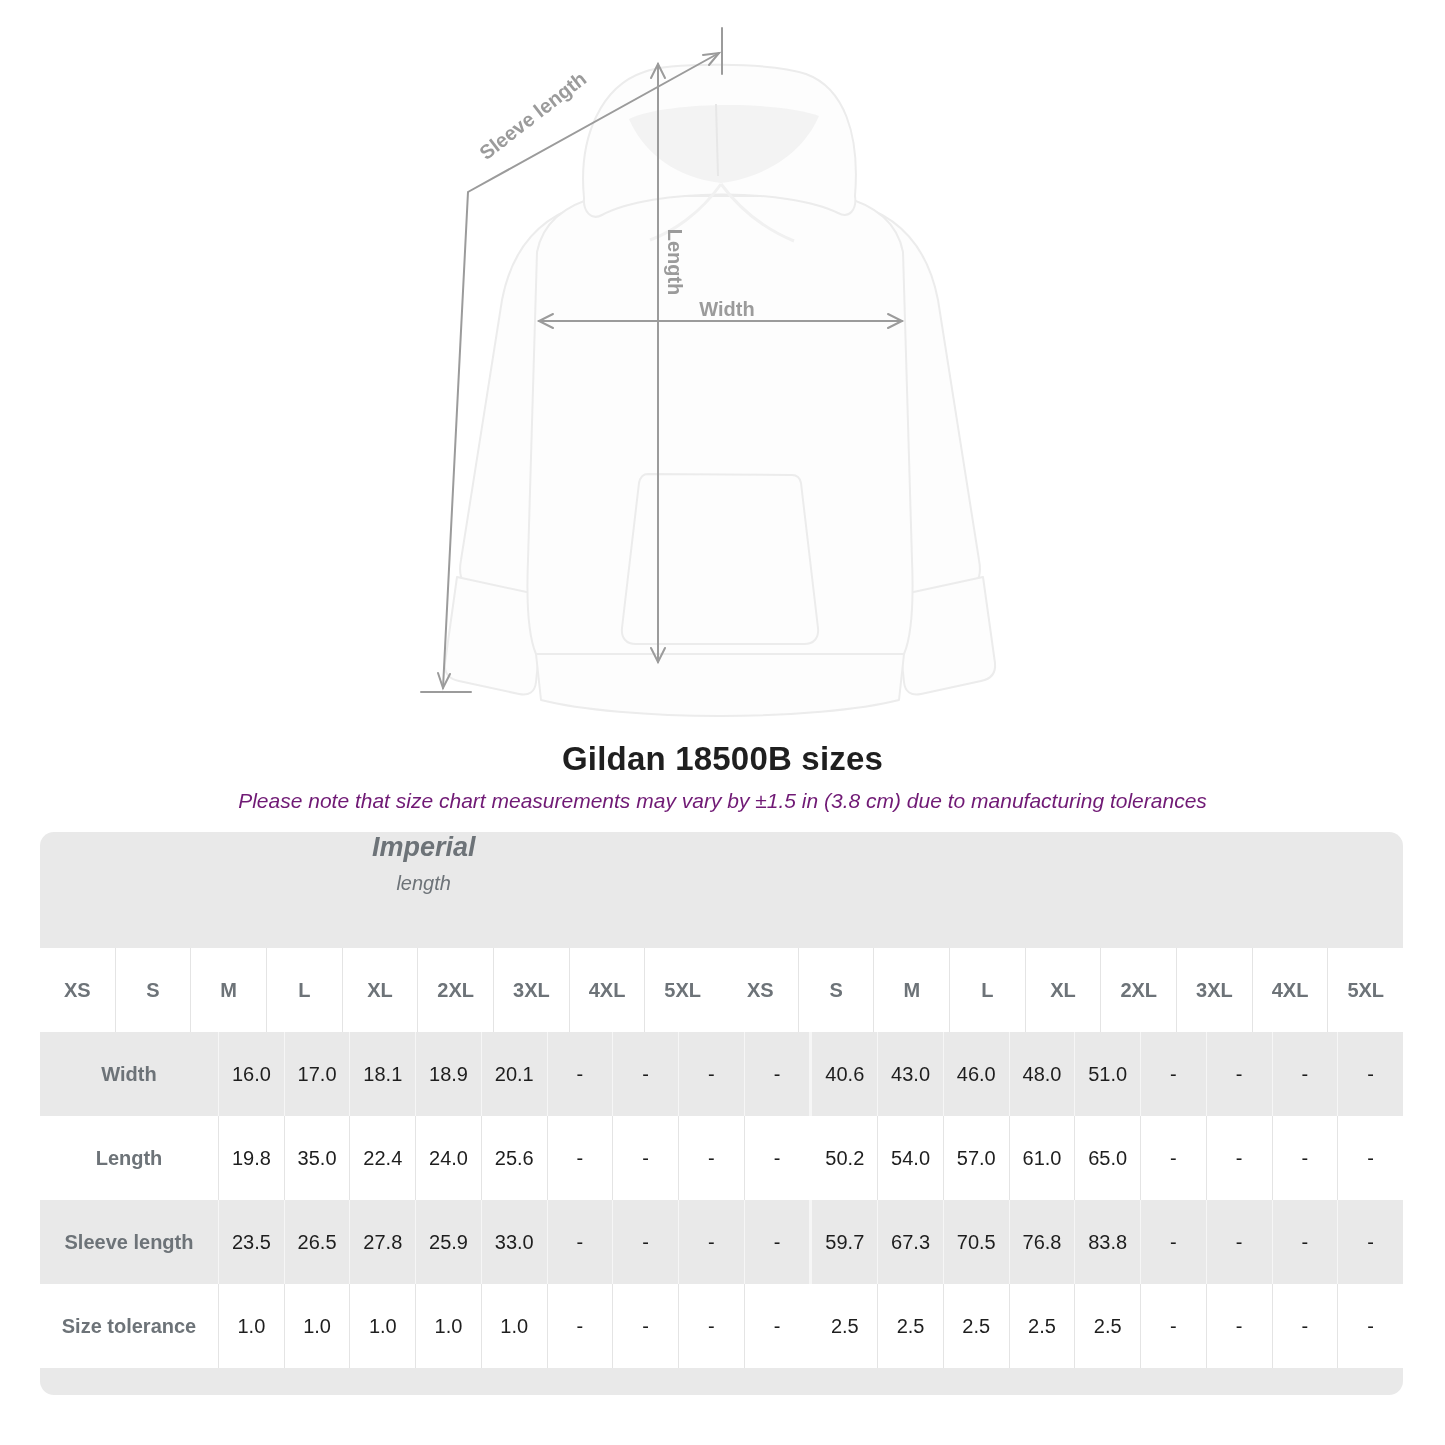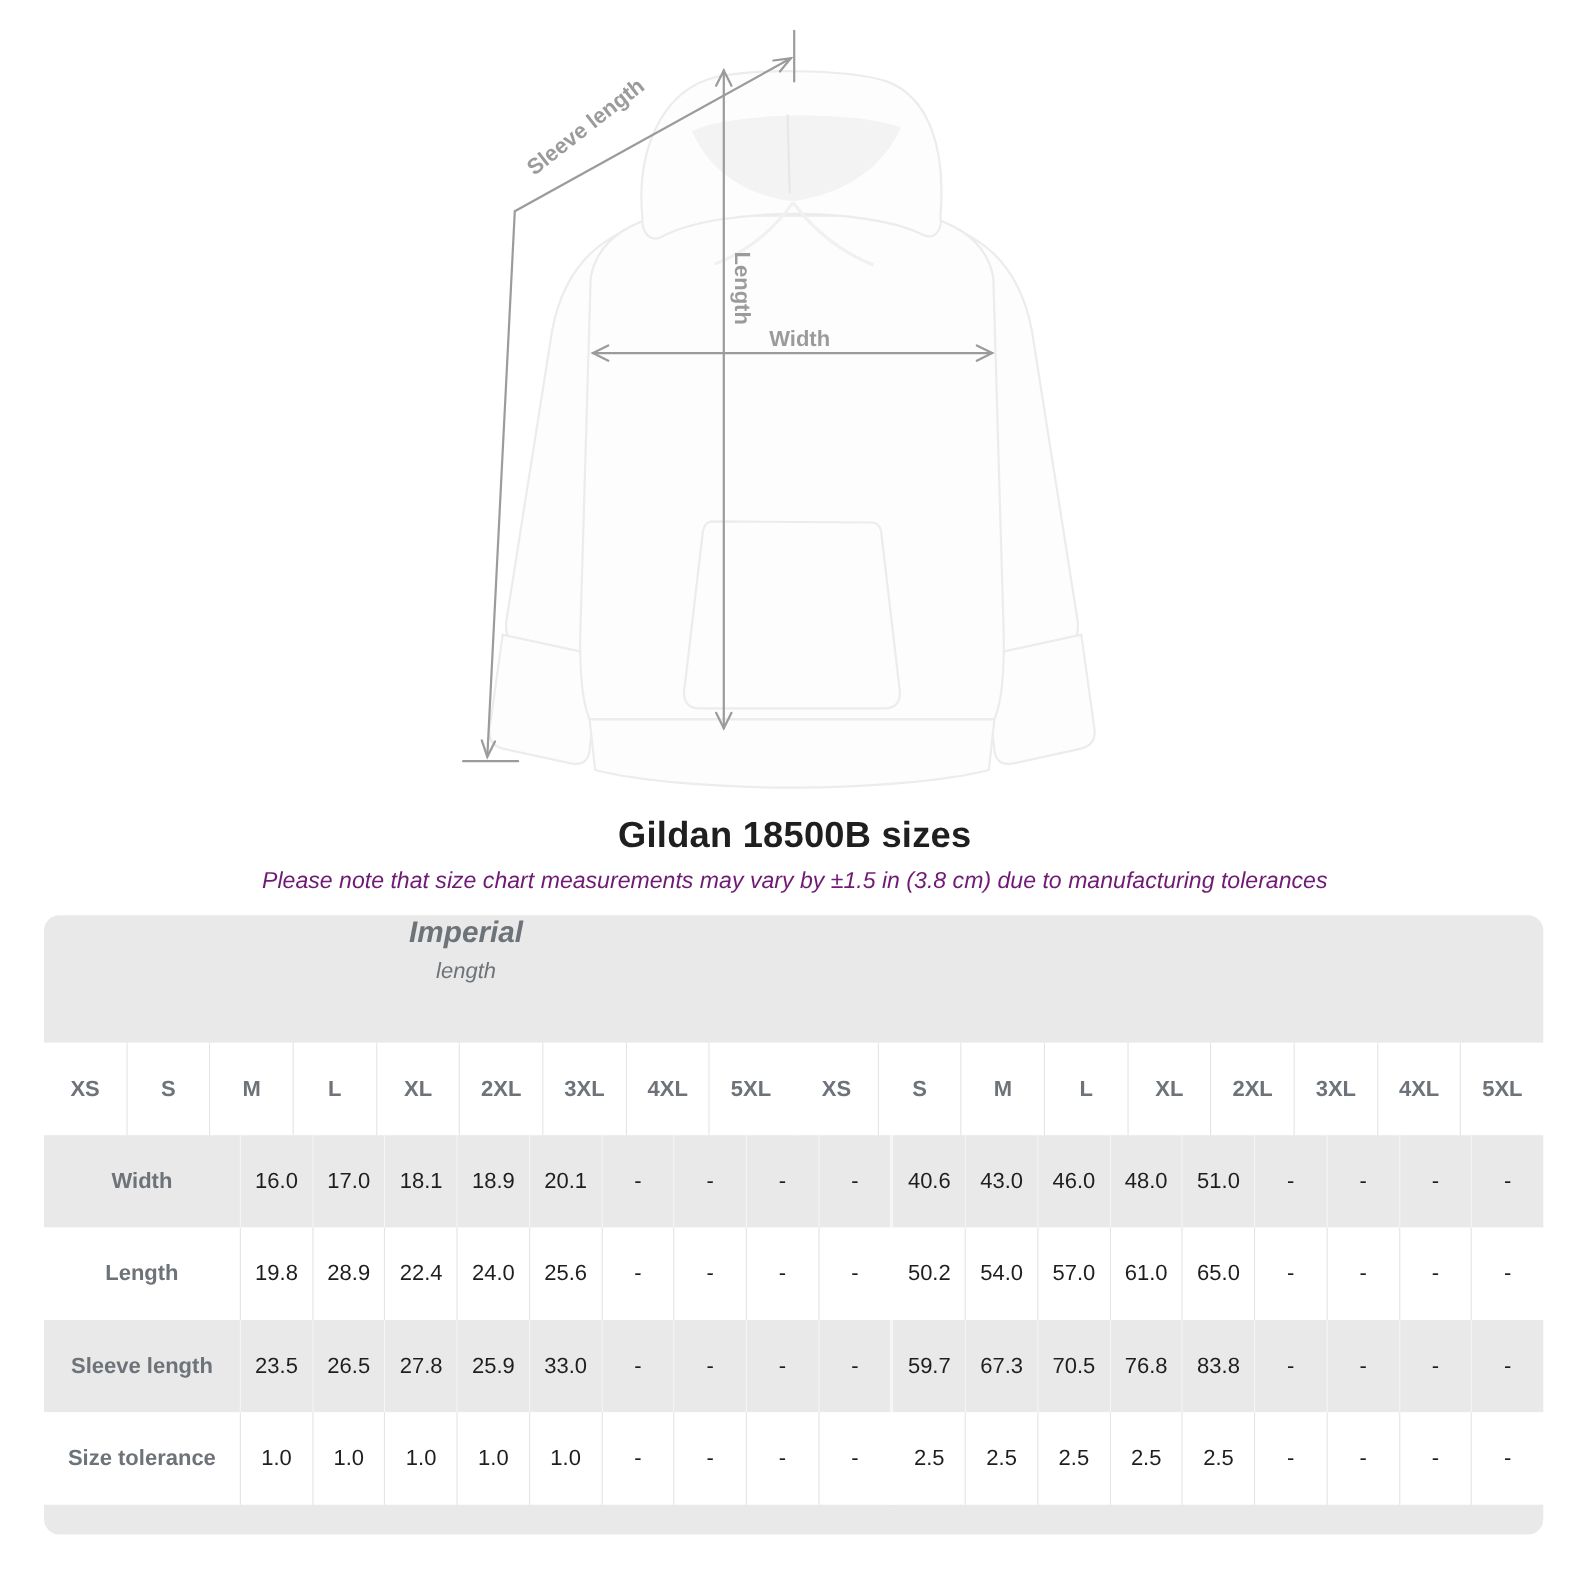--- a/index.html
+++ b/index.html
@@ -140,21 +140,21 @@
           <div class="cell">48.0</div>
           <div class="cell">51.0</div>
           <div class="cell">-</div>
           <div class="cell">-</div>
           <div class="cell">-</div>
           <div class="cell">-</div>
         </div>
         <div class="trow">
           <div class="cell label-cell">Length</div>
           <div class="cell">19.8</div>
-          <div class="cell">28.9</div>
+          <div class="cell">35.0</div>
           <div class="cell">22.4</div>
           <div class="cell">24.0</div>
           <div class="cell">25.6</div>
           <div class="cell">-</div>
           <div class="cell">-</div>
           <div class="cell">-</div>
           <div class="cell">-</div>
           <div class="cell section-start">50.2</div>
           <div class="cell">54.0</div>
           <div class="cell">57.0</div>

